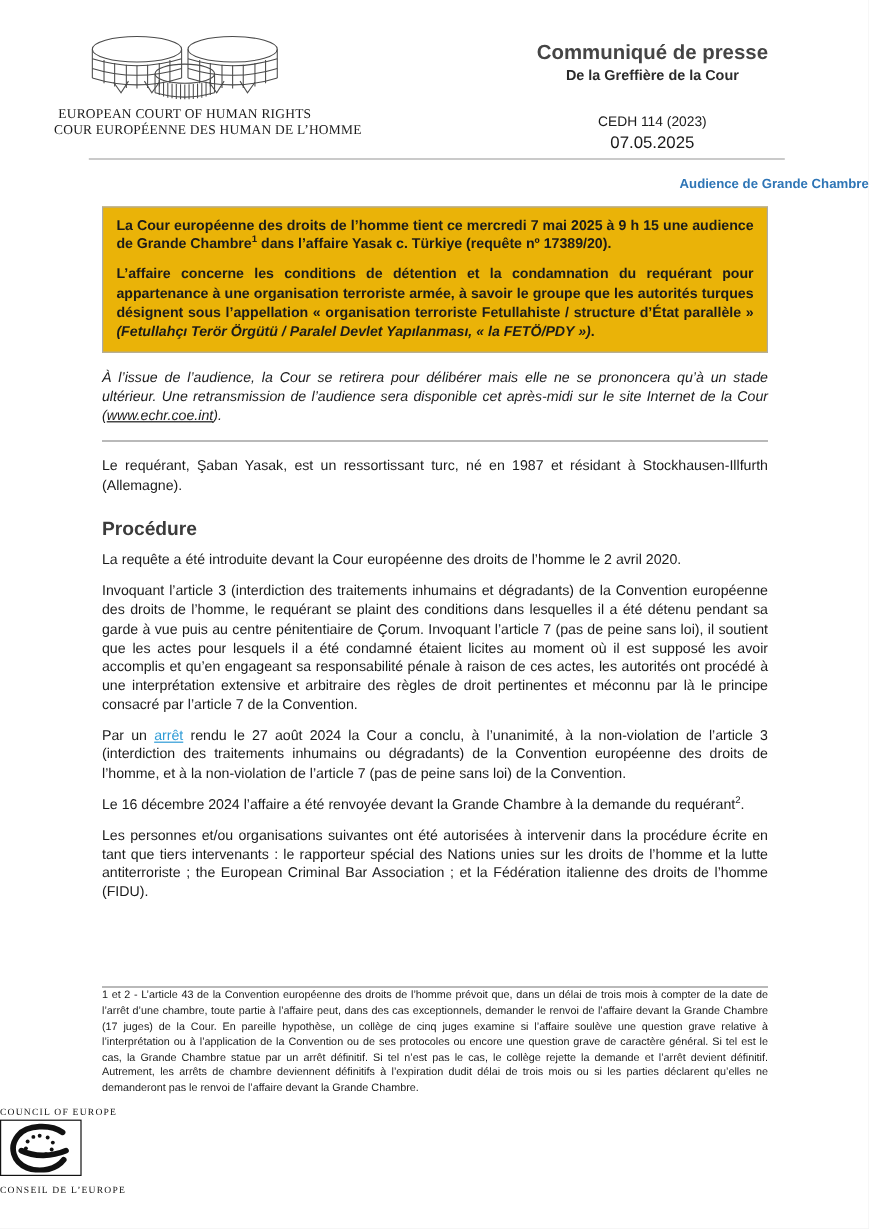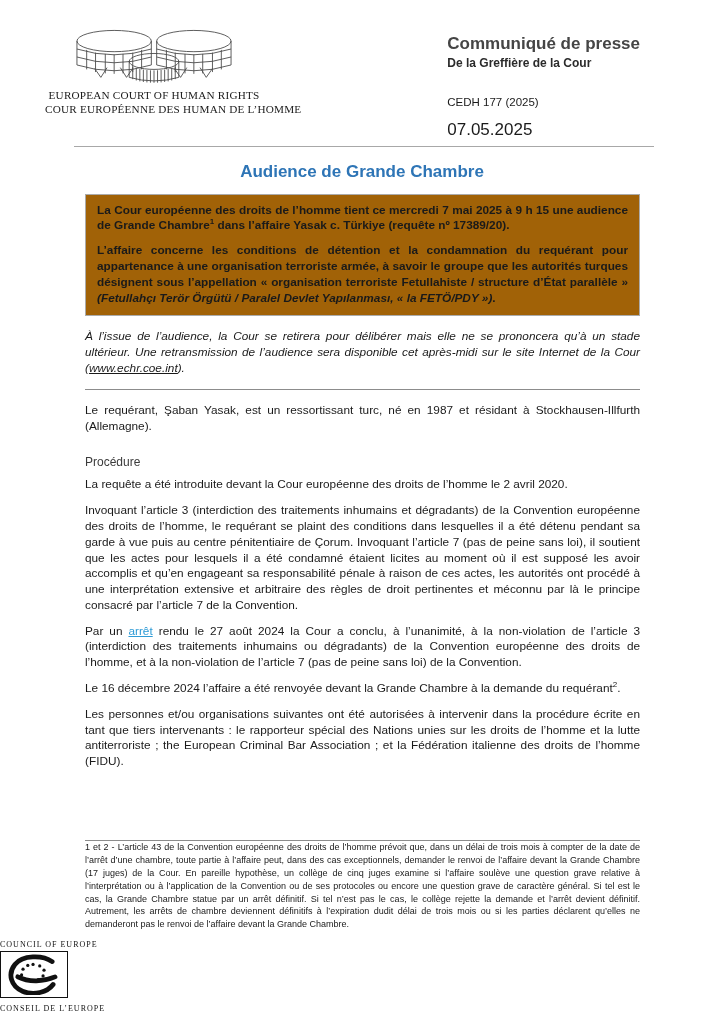--- a/index.html
+++ b/index.html
@@ -26,78 +26,78 @@
     fill: none; stroke: #4a4a4a; stroke-width: 1;
   }
   .logo-line {
     font-family: "Liberation Serif", serif;
     font-size: 11.2px;
     letter-spacing: 0.2px;
     color: #1a1a1a;
     white-space: nowrap;
     line-height: 1.25;
   }
-  .header-right { text-align: left; padding-top: 8px; }
+  .header-right { text-align: center; padding-top: 8px; }
   .press-release {
     font-size: 17px;
     font-weight: bold;
     color: #454545;
     line-height: 1.15;
   }
   .registrar {
     font-size: 12px;
     font-weight: bold;
     color: #2b2b2b;
     margin-top: 2px;
   }
   .doc-ref { font-size: 11.5px; margin-top: 26px; color: #1a1a1a; }
-  .doc-date { font-size: 17px; color: #1a1a1a; margin-top: 12px; }
+  .doc-date { font-size: 14px; color: #1a1a1a; margin-top: 2px; }
   .header-rule {
     border: none;
     border-top: 1px solid #a8a8a8;
     margin: 6px 70px 0 74px;
   }
   
   .doc-title {
-    text-align: center;
-    font-size: 17px;
+    text-align: right;
+    font-size: 11px;
     font-weight: bold;
     margin-top: 15px;
   }
   
   .content { padding: 0 84px 0 85px; }
   .para {
     font-size: 11.8px;
     line-height: 1.34;
     text-align: justify;
     margin-top: 10px;
   }
   .highlight-box {
     margin-top: 12px;
-    background: #a16207;
+    background: #eab308;
     border: 1px solid #ababab;
     padding: 8px 11px 9px 11px;
   }
   .highlight-box .para { margin-top: 0; font-weight: bold; }
   .highlight-box .para + .para { margin-top: 9px; }
   .lead-italic { font-style: italic; margin-top: 13px; }
   .plain-link {
     color: #1a1a1a;
     text-decoration: underline;
     cursor: pointer;
     margin-top: 16px;
   }
   .divider {
     border: none;
     border-top: 1px solid #8c8c8c;
     margin: 12px 0 0 0;
   }
   .section-heading {
-    font-size: 12px;
-    font-weight: 400;
+    font-size: 16px;
+    font-weight: 700;
     color: #3b3b3b;
     margin-top: 21px;
   }
   .blue-link { text-decoration: underline; cursor: pointer; }
   sup { font-size: 8px; line-height: 0; }
   
   .footnote-rule {
     border: none;
     border-top: 1px solid #8c8c8c;
     margin: 70px 0 0 0;
@@ -155,21 +155,21 @@
         <ellipse cx="100" cy="40" rx="28" ry="9"></ellipse>
         <path d="M72,40 V58 M76,46 V60 M80,47.5 V61.5 M84,48.5 V62.5 M88,49.2 V63.2 M92,49.7 V63.7 M96,50 V64 M100,50.1 V64.1 M104,50 V64 M108,49.7 V63.7 M112,49.2 V63.2 M116,48.5 V62.5 M120,47.5 V61.5 M124,46 V60 M128,40 V58"></path>
         <path d="M72,58 Q100,66 128,58"></path>
       </svg>
       <div class="logo-line">EUROPEAN COURT OF HUMAN RIGHTS</div>
       <div class="logo-line">COUR EUROPÉENNE DES HUMAN DE L’HOMME</div>
     </div>
     <div class="header-right">
       <div class="press-release">Communiqué de presse</div>
       <div class="registrar">De la Greffière de la Cour</div>
-      <div class="doc-ref">CEDH 177 (2025)</div>
+      <div class="doc-ref">CEDH 114 (2023)</div>
       <div class="doc-date">07.05.2025</div>
     </div>
   </div>
 
   <hr class="header-rule">
 
   <div class="doc-title" style="color:#2e75b6;">Audience de Grande Chambre</div>
 
   <div class="content">
 

